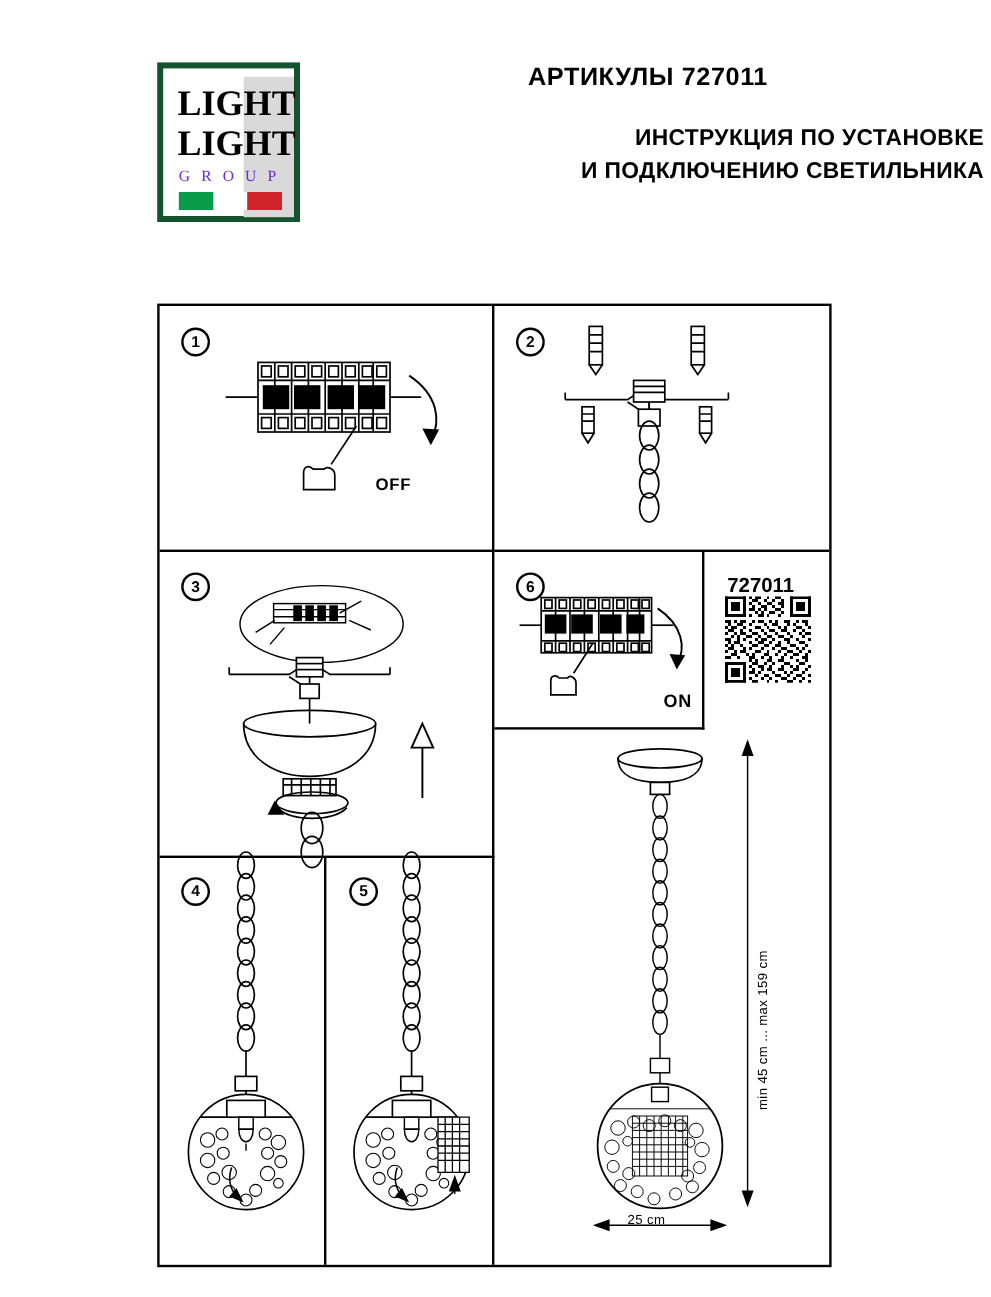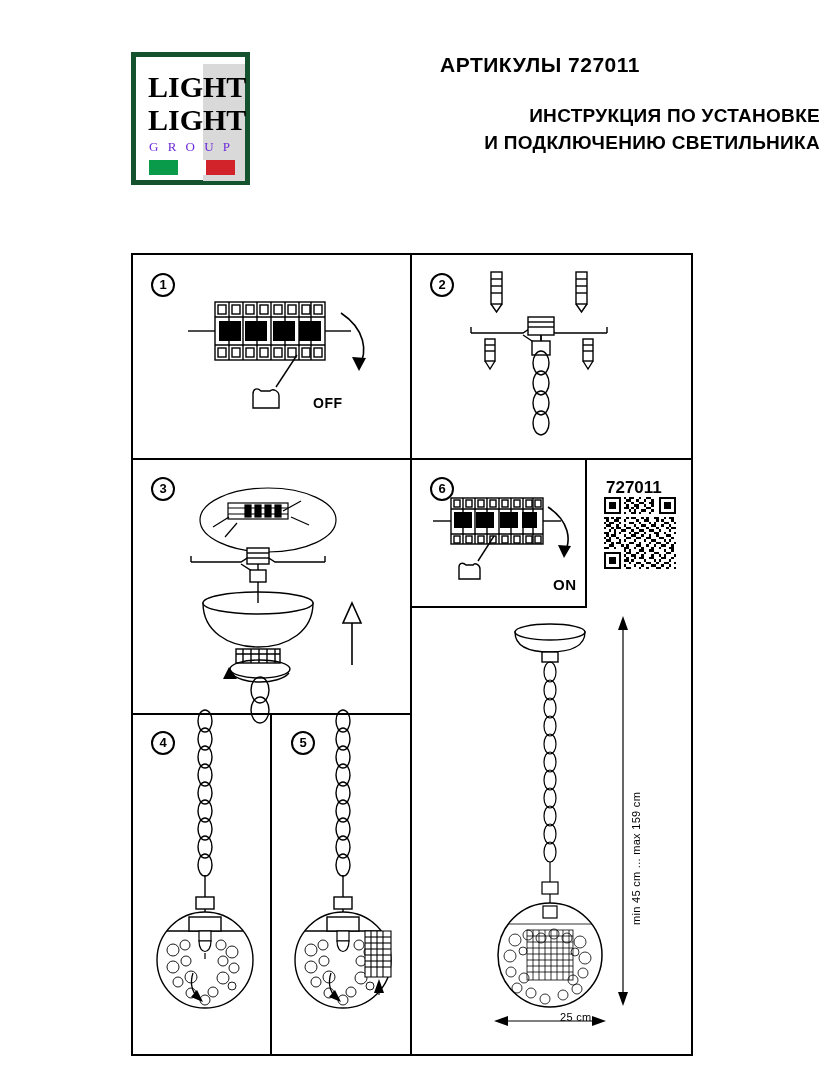--- a/index.html
+++ b/index.html
@@ -812,14 +812,14 @@
     <polygon points="168,396 173,382 163,382" fill="#000"></polygon>
 
     <g stroke="#000" fill="none" stroke-width="1.2">
       <line x1="45" y1="411" x2="145" y2="411"></line>
     </g>
     <polygon points="39,411 53,406 53,416" fill="#000"></polygon>
     <polygon points="151,411 137,406 137,416" fill="#000"></polygon>
   </svg>
 
   <div class="dim-v" style="left:630px;top:925px;">min 45 cm ... max 159 cm</div>
-  <div class="dim-h" style="left:560px;top:1011px;">25 cm</div>
+  <div class="dim-h" style="left:523px;top:1011px;">25 cm</div>
 </div>
 
 </body></html>

